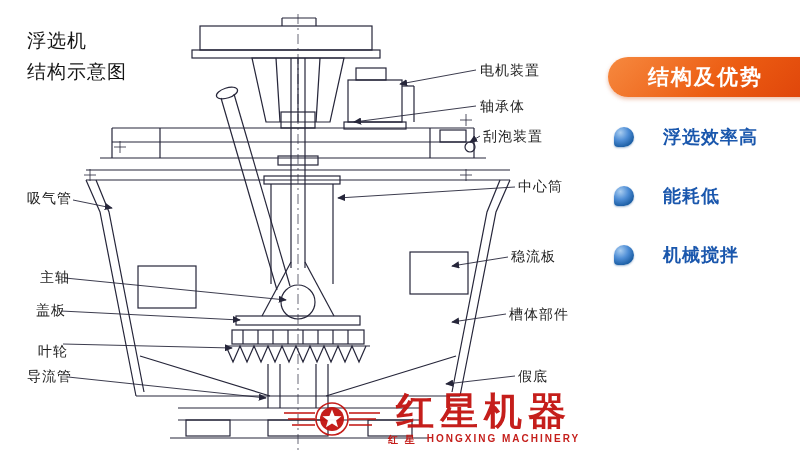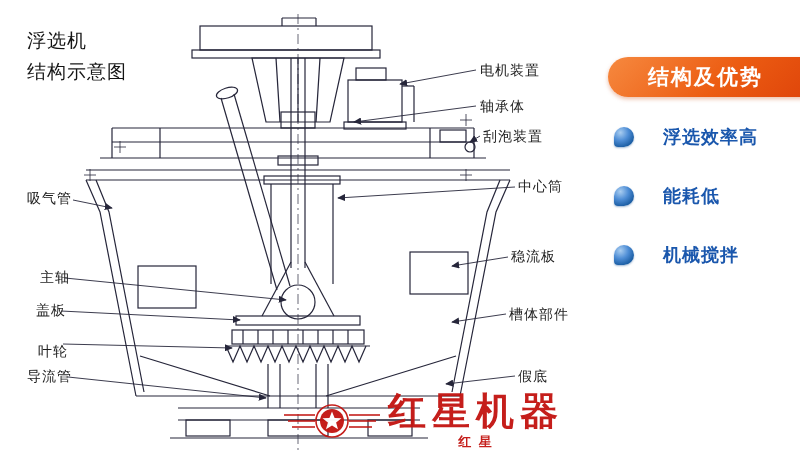--- a/index.html
+++ b/index.html
@@ -8,21 +8,21 @@
   
   .diagram-area{position:absolute;left:0;top:0;width:600px;height:470px;}
   .diagram-title{position:absolute;left:27px;top:25px;font-size:19px;line-height:1.65;
                  color:#141414;font-weight:500;letter-spacing:1px;}
   .dlabel{position:absolute;font-size:14px;color:#1c1c1c;white-space:nowrap;letter-spacing:1px;}
   
   .watermark{position:absolute;left:282px;top:392px;display:flex;align-items:center;
              color:#c2130f;opacity:0.95;z-index:5;}
   .wm-text{margin-left:6px;text-align:center;}
   .wm-big{font-size:38px;font-weight:900;letter-spacing:6px;line-height:1.05;color:#c2130f;}
-  .wm-sub{display:flex;justify-content:center;gap:10px;font-size:13px;letter-spacing:2px;
+  .wm-sub{display:flex;justify-content:center;gap:10px;font-size:10px;letter-spacing:2px;
           margin-top:1px;color:#c2130f;font-weight:bold;}
   
   .sidebar{position:absolute;left:600px;top:0;width:200px;height:470px;background:#ffffff;}
   .sidebar-header{margin:57px 0 0 8px;width:208px;height:40px;box-sizing:border-box;
                   border-radius:21px 0 0 21px;
                   background:linear-gradient(135deg,#f6893f 0%,#ec5c12 55%,#de430a 100%);
                   color:#ffffff;font-size:21px;font-weight:bold;letter-spacing:2px;
                   display:flex;align-items:center;padding-left:40px;
                   box-shadow:0 2px 4px rgba(200,70,10,.35);}
   .adv-list{list-style:none;margin:28px 0 0 0;padding:0 0 0 14px;}
@@ -194,20 +194,21 @@
           <line x1="67" y1="29" x2="90" y2="29"></line>
           <circle cx="50" cy="23" r="16"></circle>
         </g>
         <circle cx="50" cy="23" r="12" fill="#c2130f"></circle>
         <path d="M50 13.5 L52.6 20 L59.5 20.3 L54.1 24.6 L56 31.3 L50 27.4 L44 31.3 L45.9 24.6 L40.5 20.3 L47.4 20 Z" fill="#ffffff"></path>
       </svg>
       <div class="wm-text">
         <div class="wm-big">红星机器</div>
         <div class="wm-sub">
           <span>红 星</span>
+          <span>HONGXING MACHINERY</span>
         </div>
       </div>
     </div>
   </div>
 
   <aside class="sidebar">
     <div class="sidebar-header">结构及优势</div>
     <ul class="adv-list">
       <li class="adv-item">
         <span class="sphere"></span>

